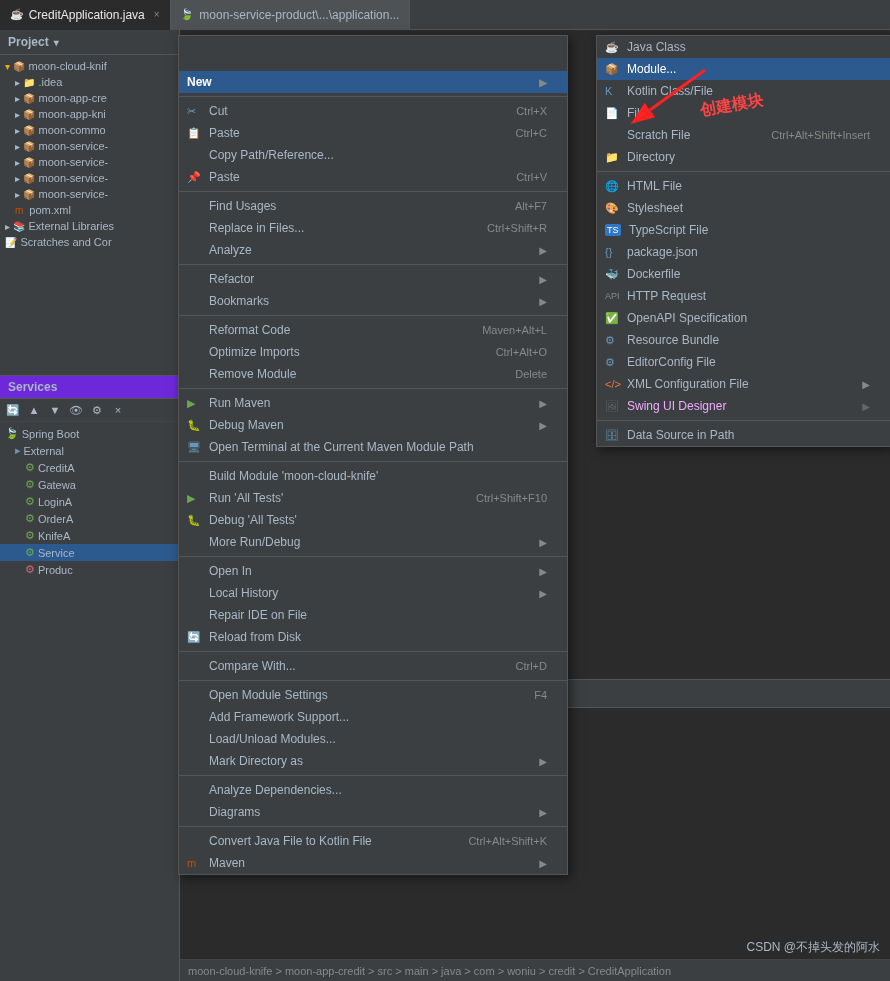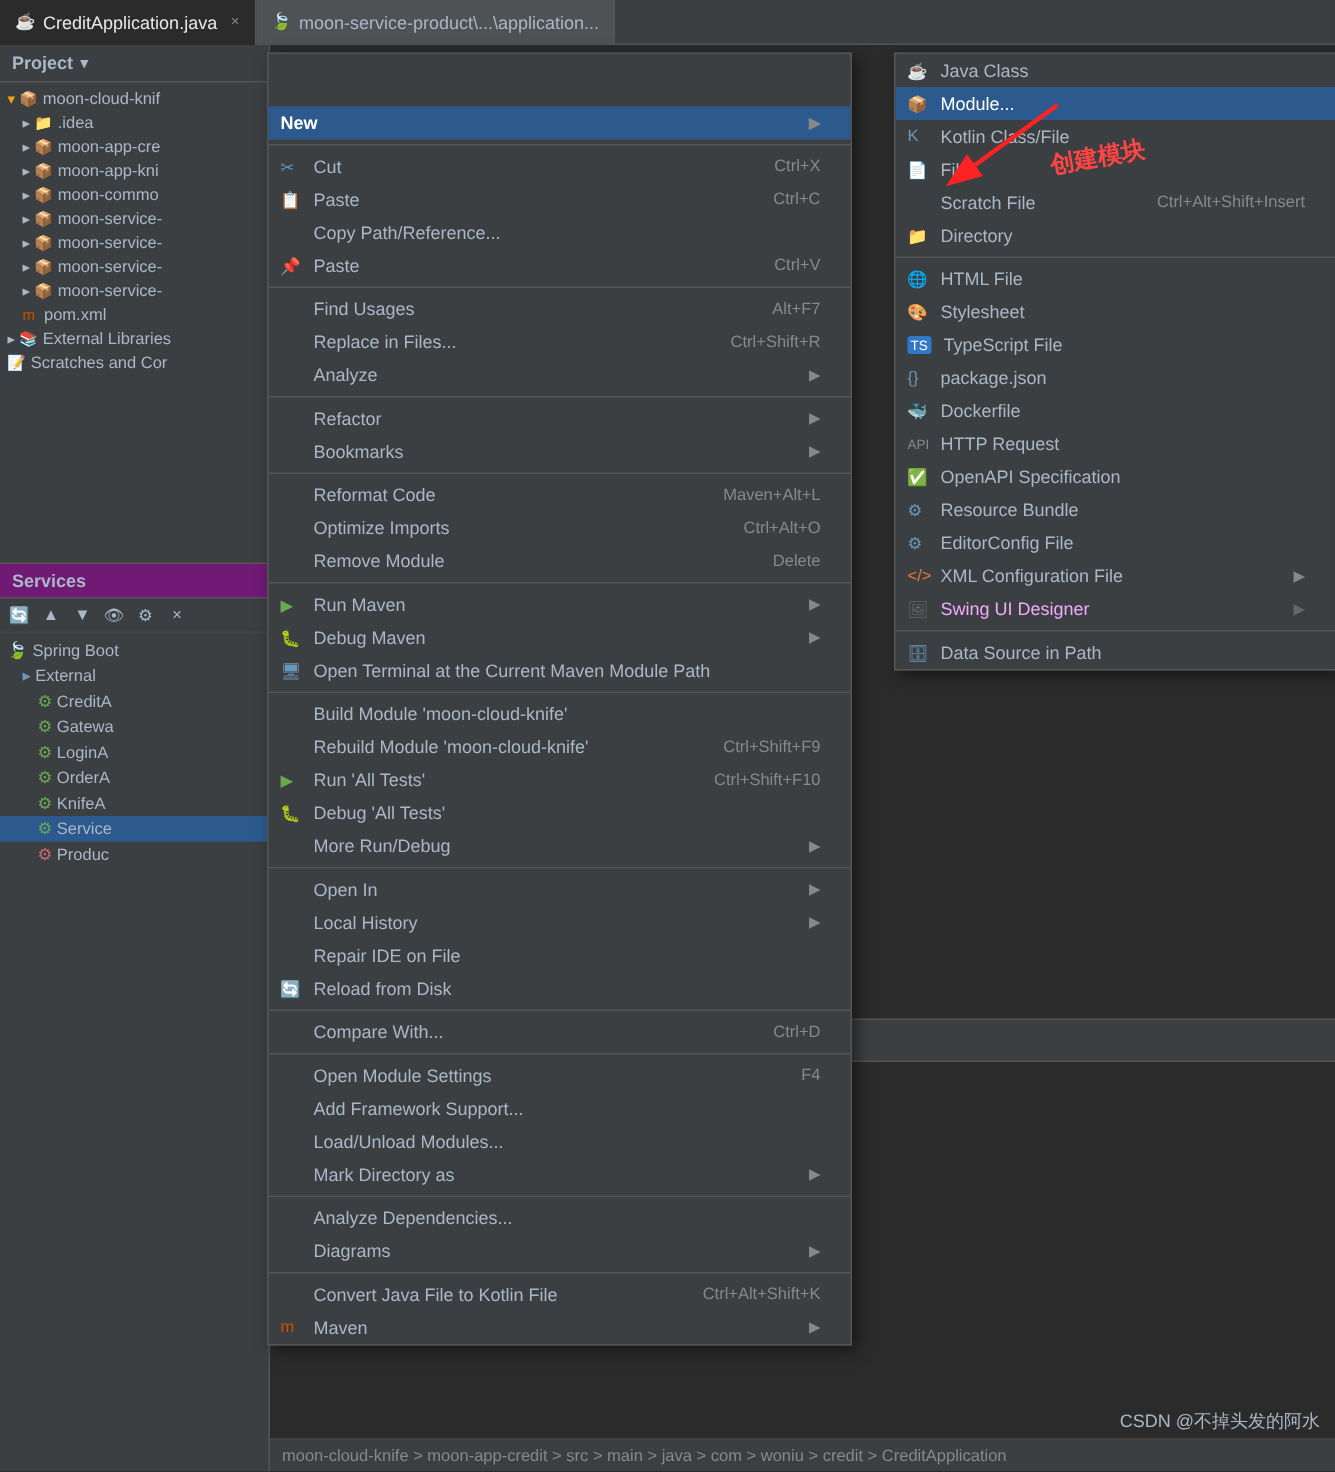--- a/index.html
+++ b/index.html
@@ -87,21 +87,21 @@
 
     
     .services-panel {
       background: #3c3f41;
       border-top: 1px solid #555;
     }
     .services-header {
       display: flex;
       align-items: center;
       padding: 4px 8px;
-      background: #701a75;
+      background: #6d28d9;
       font-weight: bold;
       font-size: 12px;
       color: #a9b7c6;
       border-bottom: 1px solid #555;
       gap: 5px;
     }
     .services-toolbar {
       display: flex;
       align-items: center;
       padding: 2px 4px;
@@ -564,24 +564,20 @@
   </div>
   <div class="menu-item">
     <span class="menu-item-icon">🖥</span>
     <span>Open Terminal at the Current Maven Module Path</span>
   </div>
   <div class="menu-separator"></div>
   <div class="menu-item">
     <span>Build Module 'moon-cloud-knife'</span>
   </div>
   <div class="menu-item">
-    <span>Rebuild Module 'moon-cloud-knife'</span>
-    <span class="shortcut">Ctrl+Shift+F9</span>
-  </div>
-  <div class="menu-item">
     <span class="menu-item-icon" style="color:#6aa84f;">▶</span>
     <span>Run 'All Tests'</span>
     <span class="shortcut">Ctrl+Shift+F10</span>
   </div>
   <div class="menu-item">
     <span class="menu-item-icon" style="color:#6897bb;">🐛</span>
     <span>Debug 'All Tests'</span>
   </div>
   <div class="menu-item">
     <span>More Run/Debug</span>

